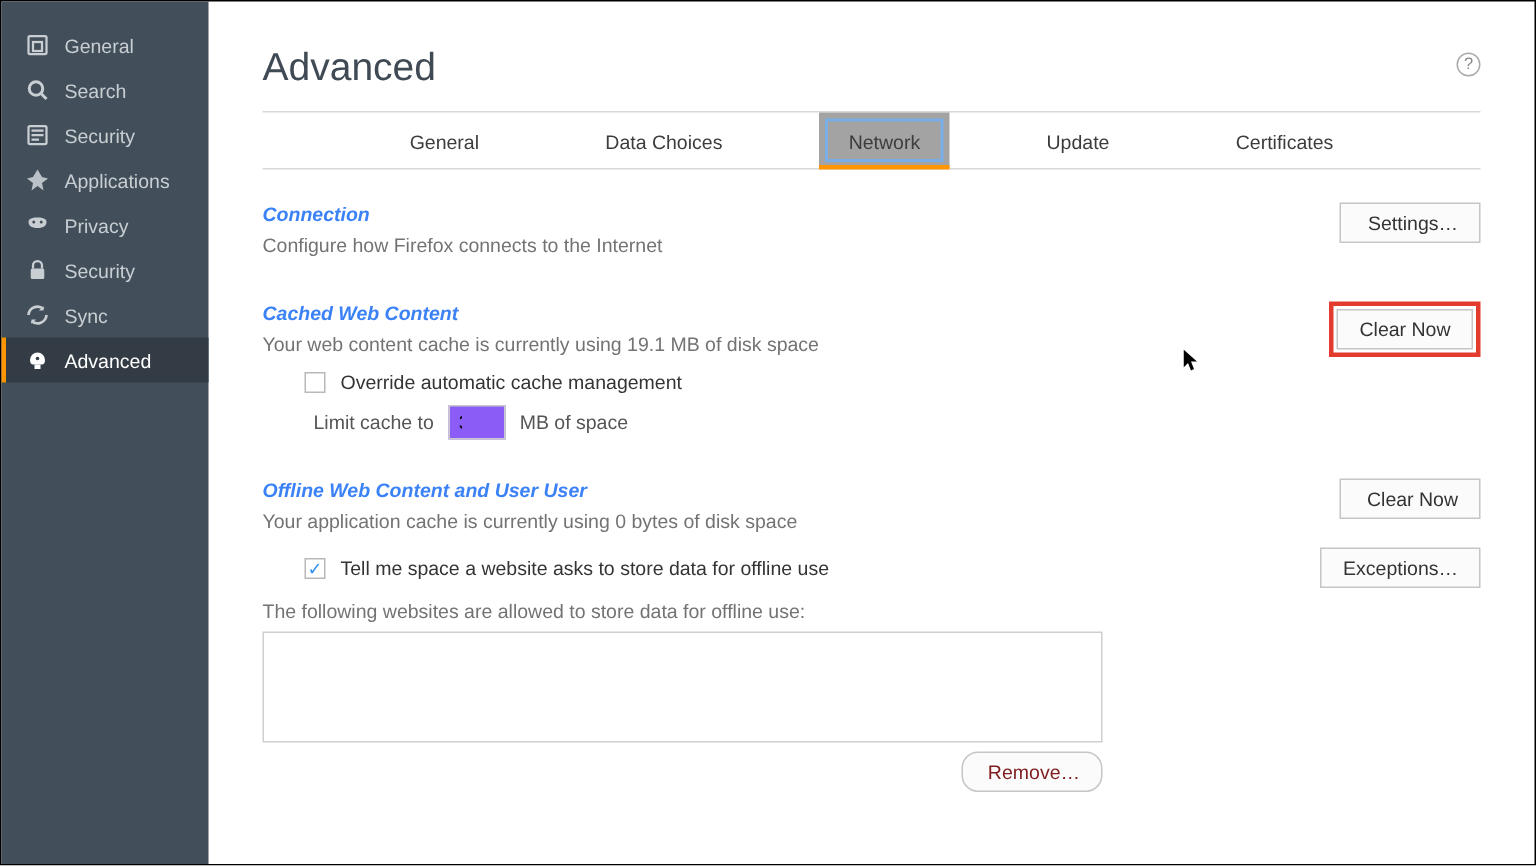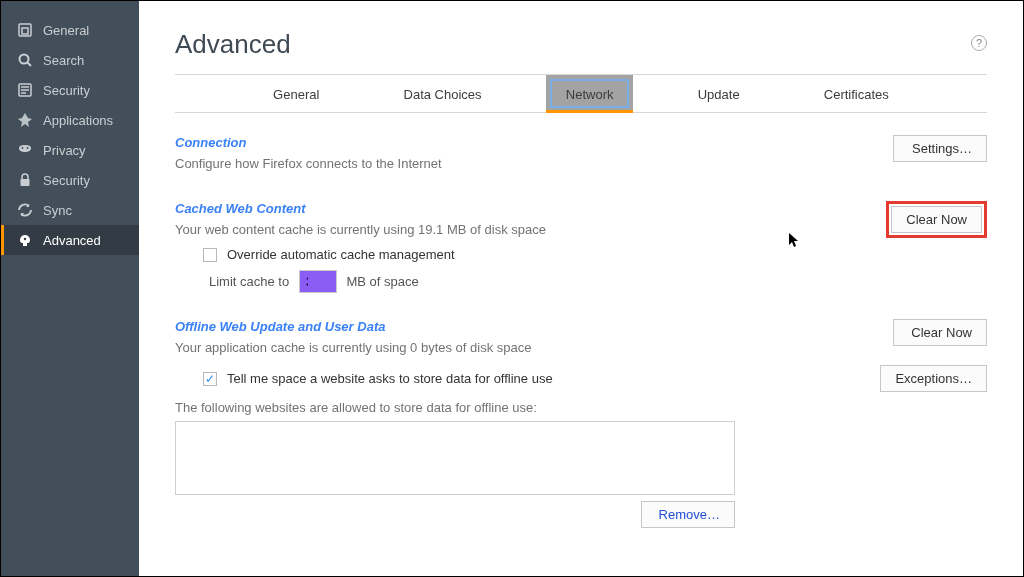--- a/index.html
+++ b/index.html
@@ -124,21 +124,21 @@
 .btn {
   border: 1px solid #c6c6c6;
   background: #fbfbfb;
   padding: 5px 14px;
   font-size: 13px;
   color: #333;
   cursor: pointer;
   min-width: 94px;
   text-align: right;
 }
-.btn:disabled { color: #1d4ed8; cursor: default; }
+.btn:disabled { color: #7f1d1d; cursor: default; border-radius: 11px; }
 .highlight-box {
   border: 3px solid #e33b2e;
   padding: 2px;
   display: inline-block;
 }
 .checkbox {
   width: 14px; height: 14px;
   border: 1px solid #b8b8b8;
   display: inline-flex;
   align-items: center;
@@ -318,21 +318,21 @@
       <div class="sub-indent">
         <span>Limit cache to</span>
         <input class="num-input" value="350" style="">
         <span>MB of space</span>
       </div>
 
       <div class="section-gap"></div>
 
       <div class="row">
         <div class="left">
-          <div class="section-title">Offline Web Update and User Data</div>
+          <div class="section-title">Offline Web Content and User User</div>
           <div class="section-desc">Your application cache is currently using 0 bytes of disk space</div>
         </div>
         <button class="btn">Clear Now</button>
       </div>
 
       <div class="chk-row">
         <div class="left">
           <span class="checkbox checked"></span>
           <span>Tell me space a website asks to store data for offline use</span>
         </div>

